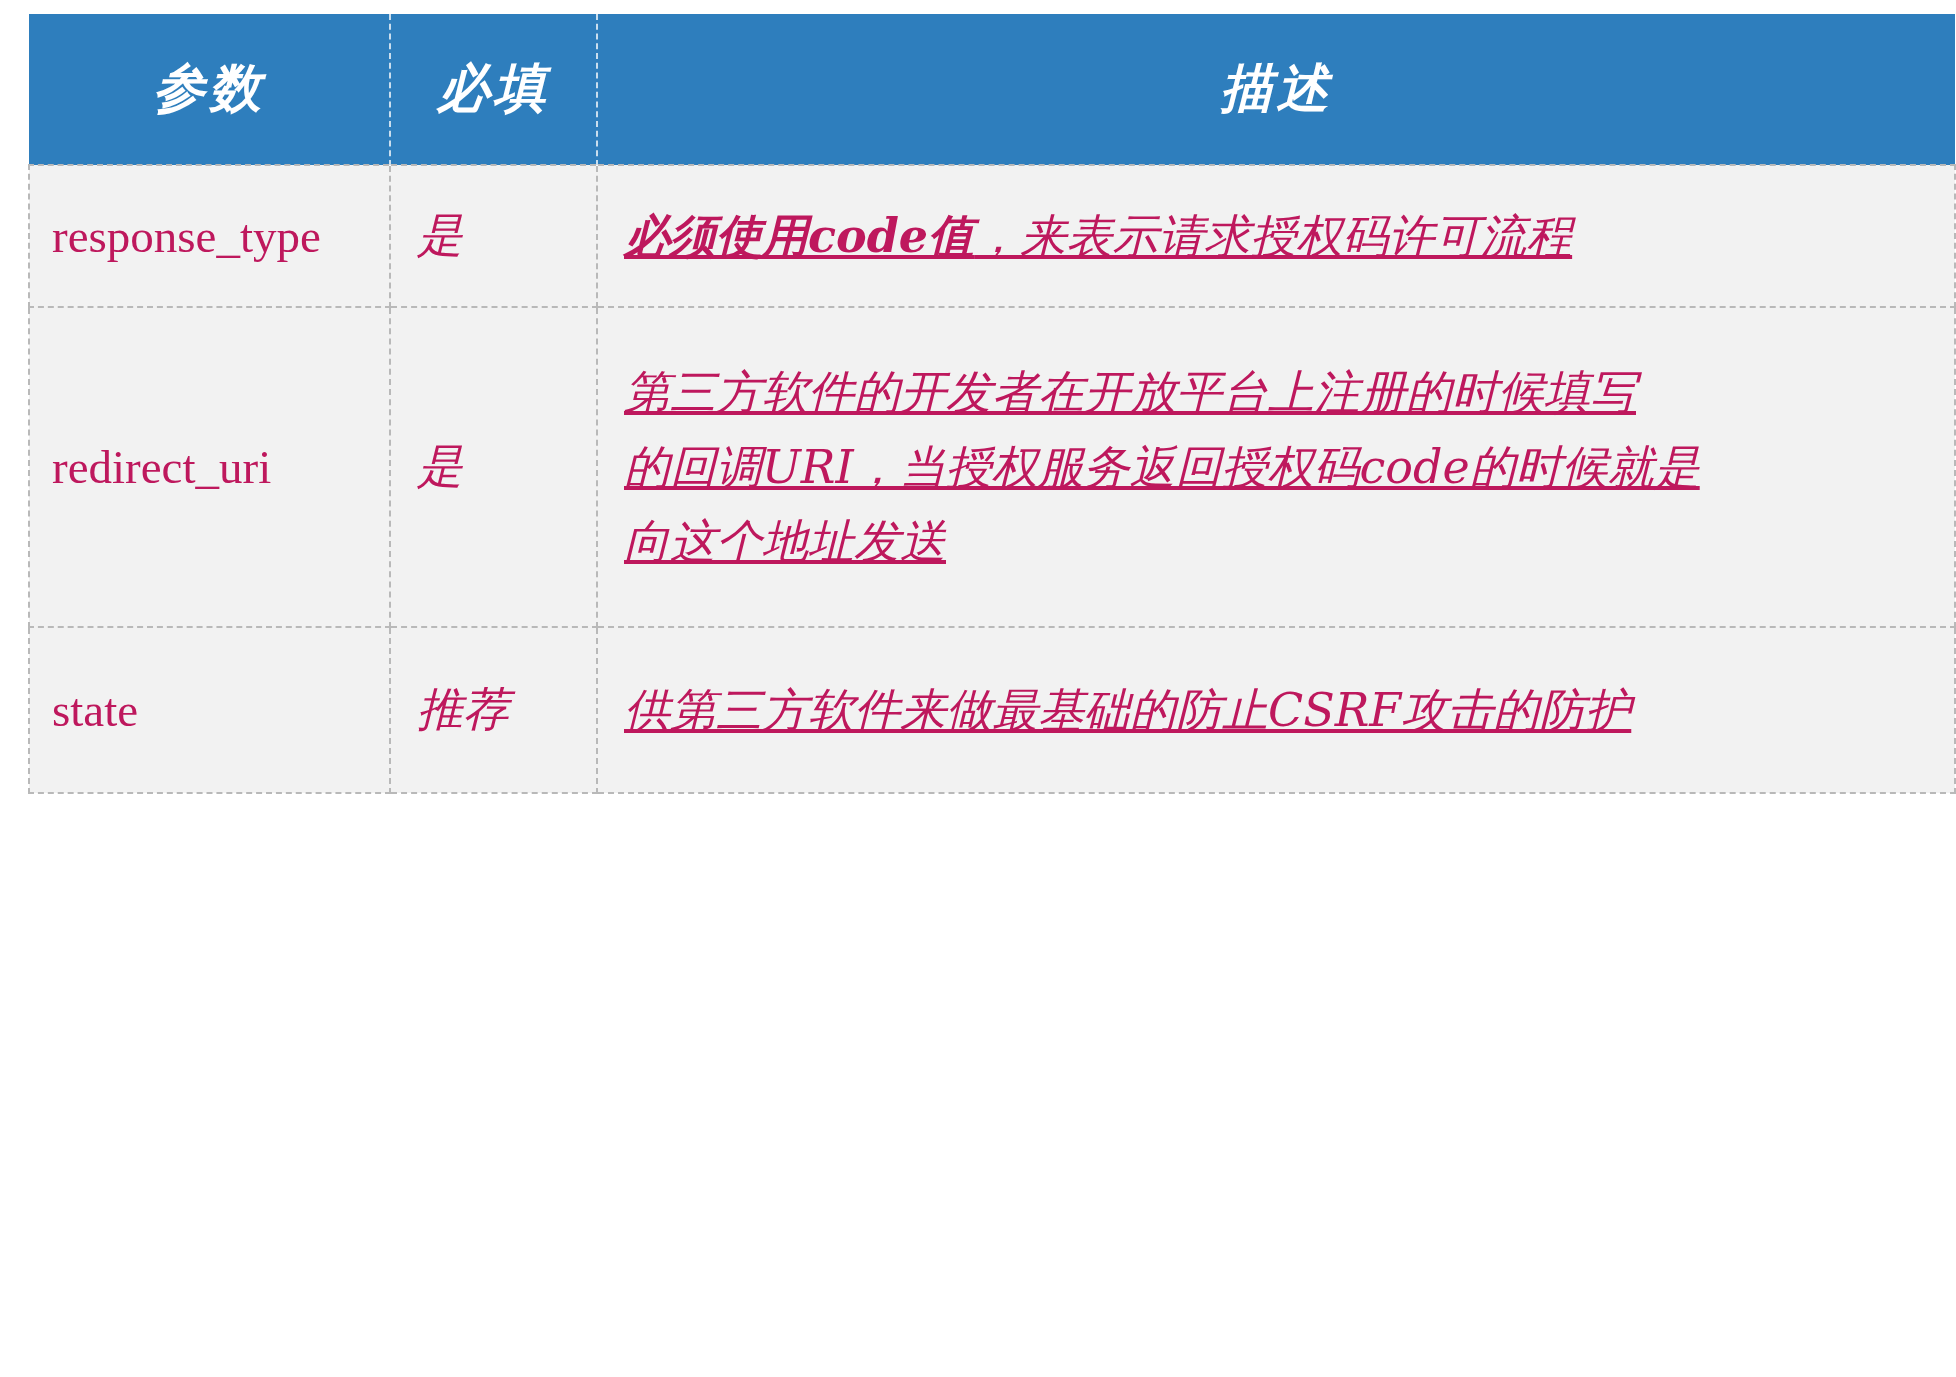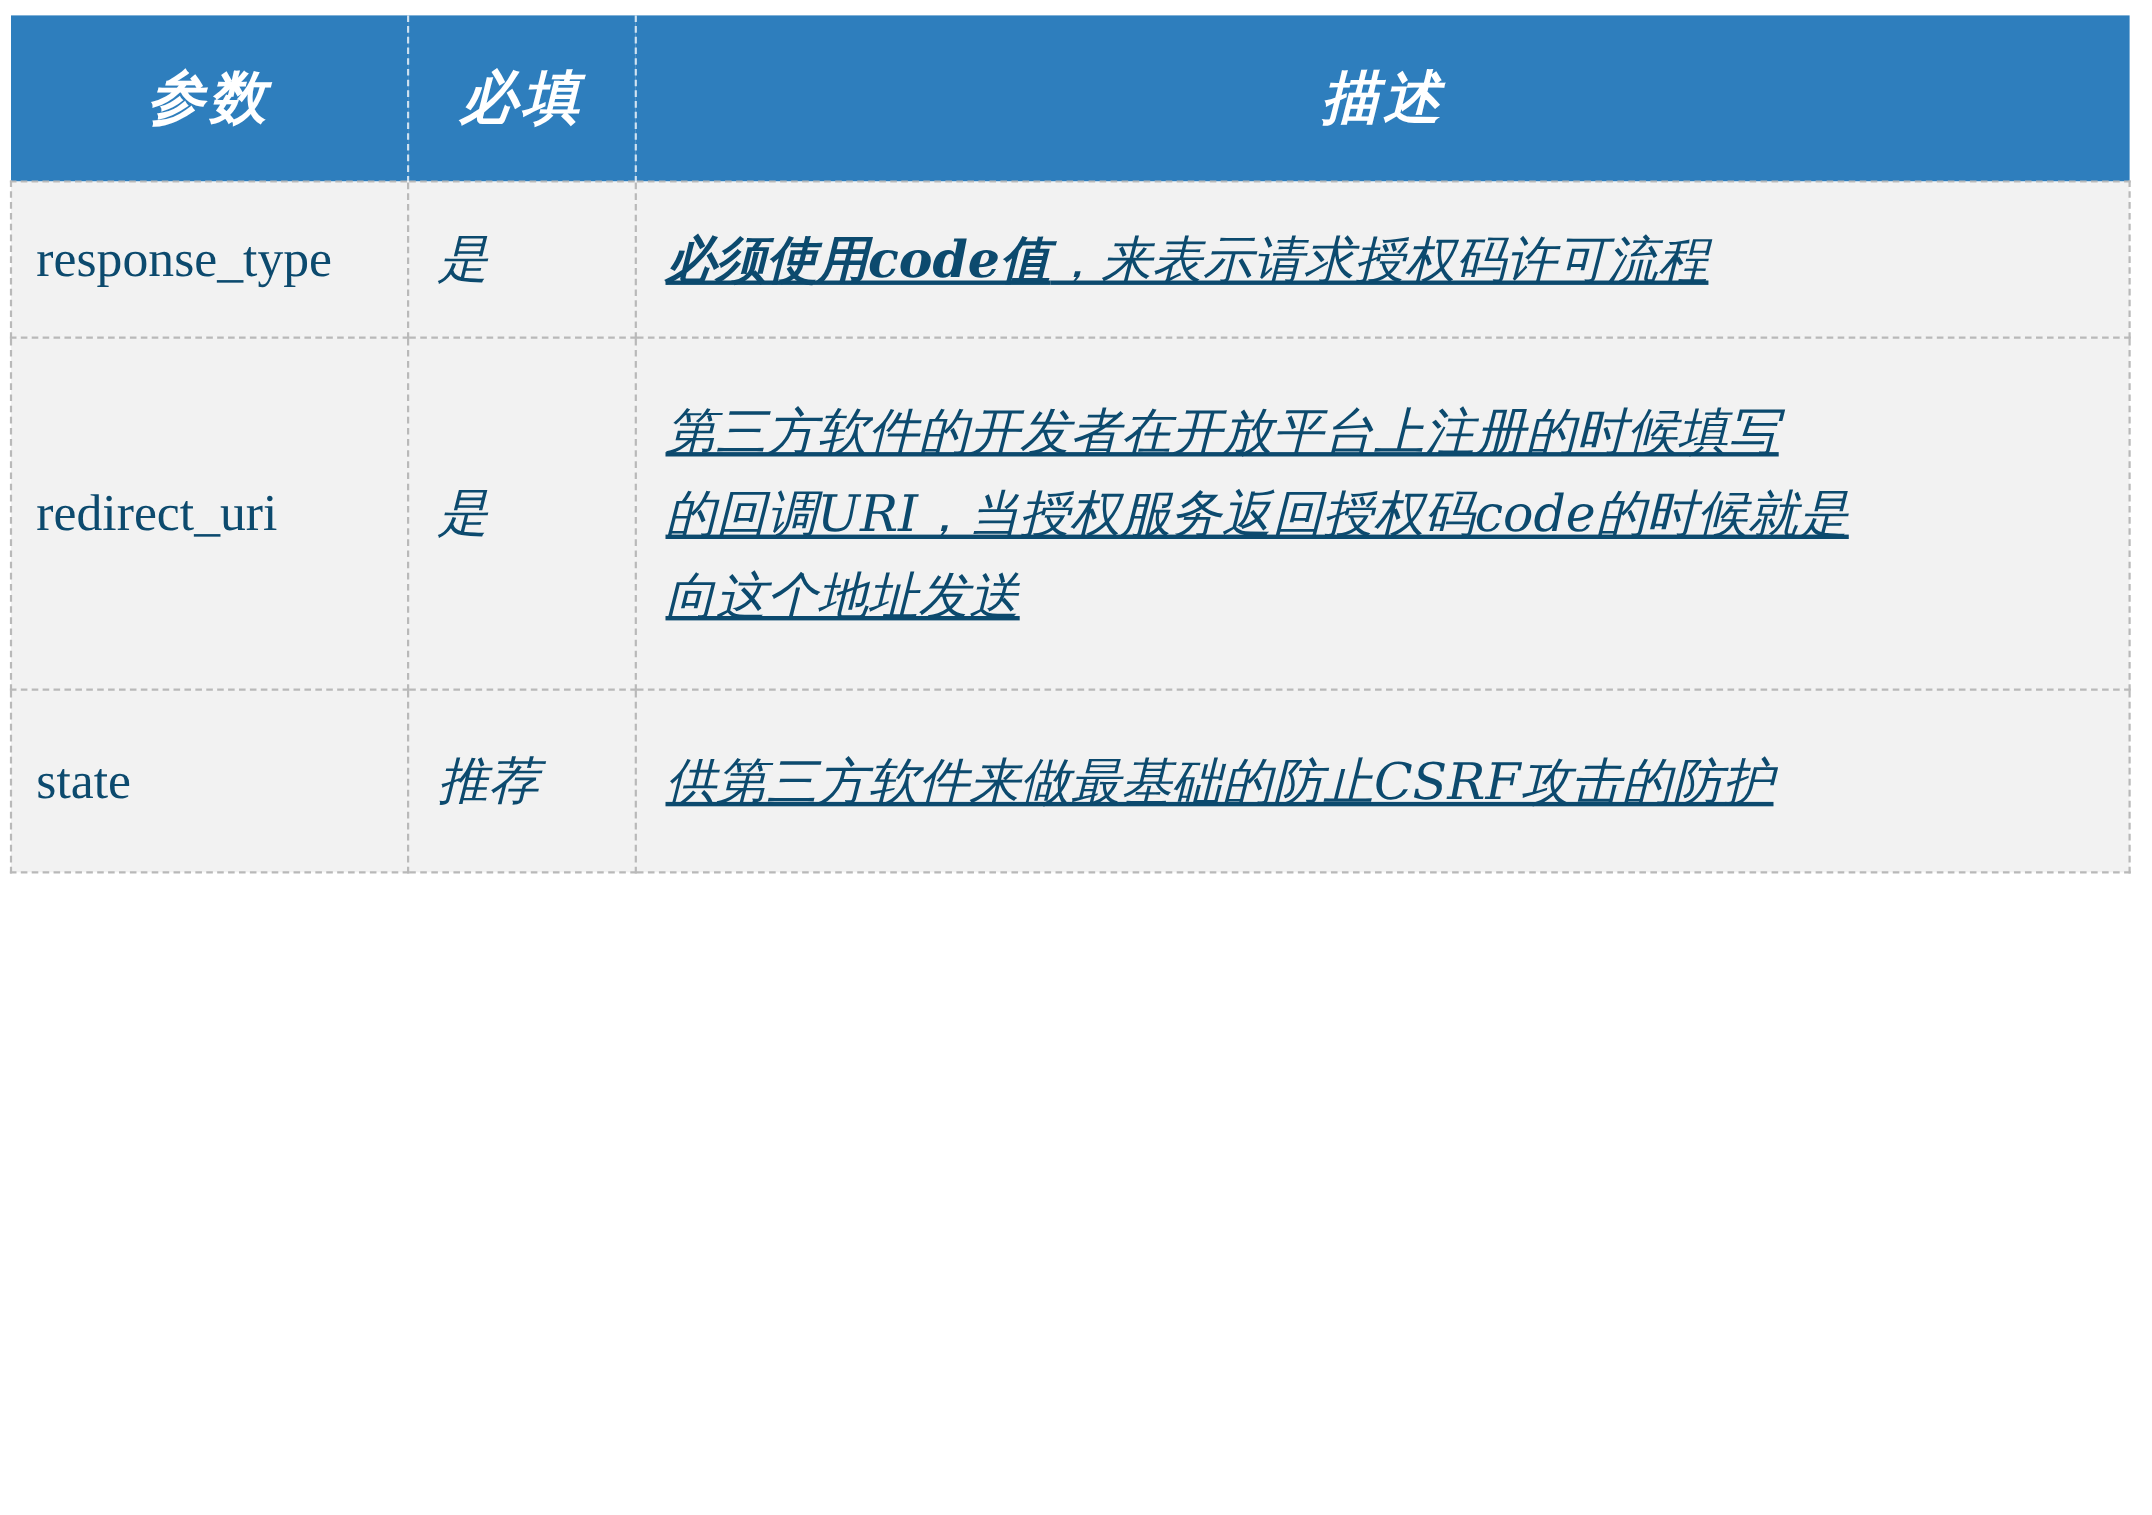--- a/index.html
+++ b/index.html
@@ -12,21 +12,21 @@
     height: 1377px;
     font-family: "Liberation Serif", "DejaVu Serif", serif;
     overflow: hidden;
   }
 
   .table-wrap {
     position: relative;
     width: 1956px;
     height: 1377px;
     box-sizing: border-box;
-    padding: 14px 14px 6px 9px;
+    padding: 14px 14px 6px 28px;
   }
 
   table.param-table {
     width: 1928px;
     border-collapse: collapse;
     table-layout: fixed;
   }
 
   
   thead tr.header-row th {
@@ -45,21 +45,21 @@
   thead tr.header-row th:last-child { border-right: 0; }
   .cjk {
     font-family: "DejaVu Serif", "Liberation Serif", serif;
     font-style: italic;
     font-weight: 600;
   }
 
   
   tbody td {
     background: #F2F2F2;
-    color: #0c4a6e;
+    color: #be185d;
     border: 2px dashed #b9b9b9;
     padding: 14px 22px;
     vertical-align: middle;
     font-size: 46px;
     line-height: 1.62;
   }
   tbody tr td:first-child { border-left: 2px dashed #b9b9b9; }
 
   td.col-param {
     text-align: left;

